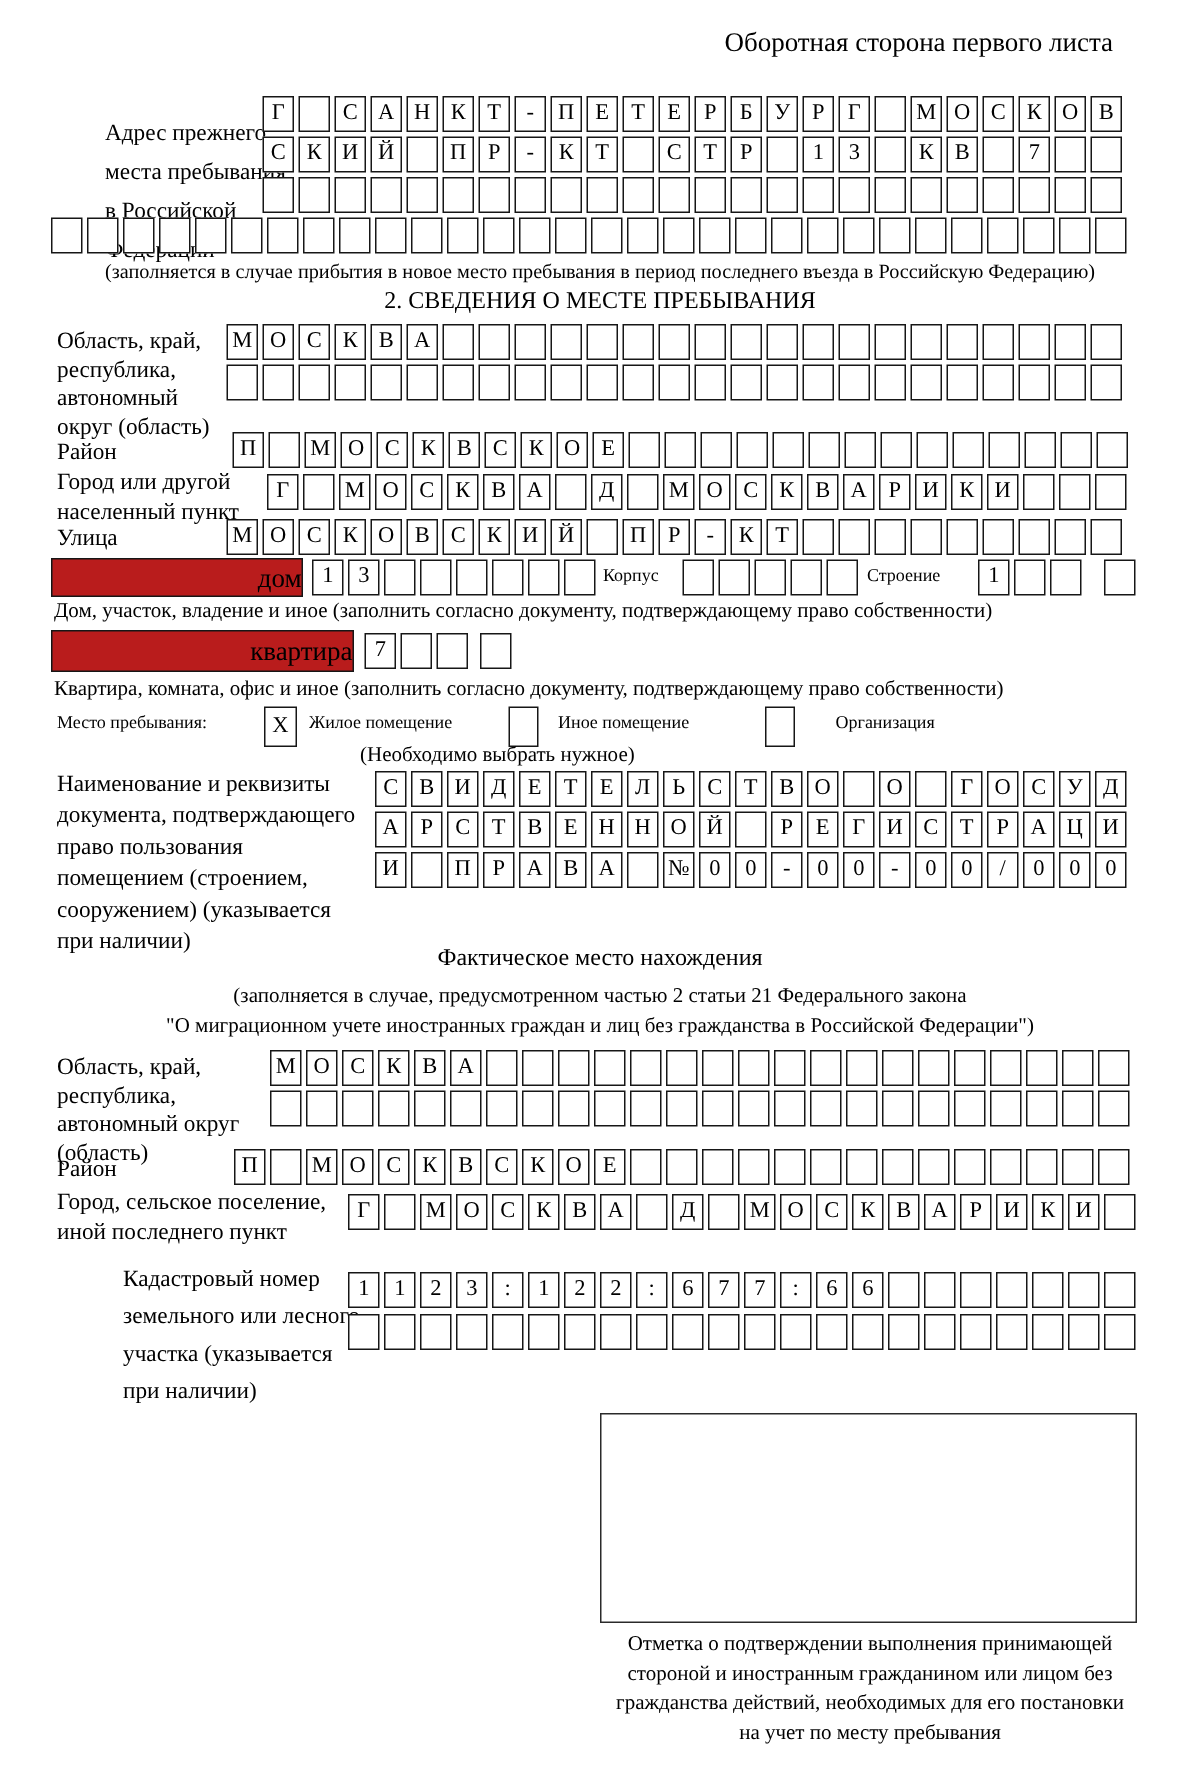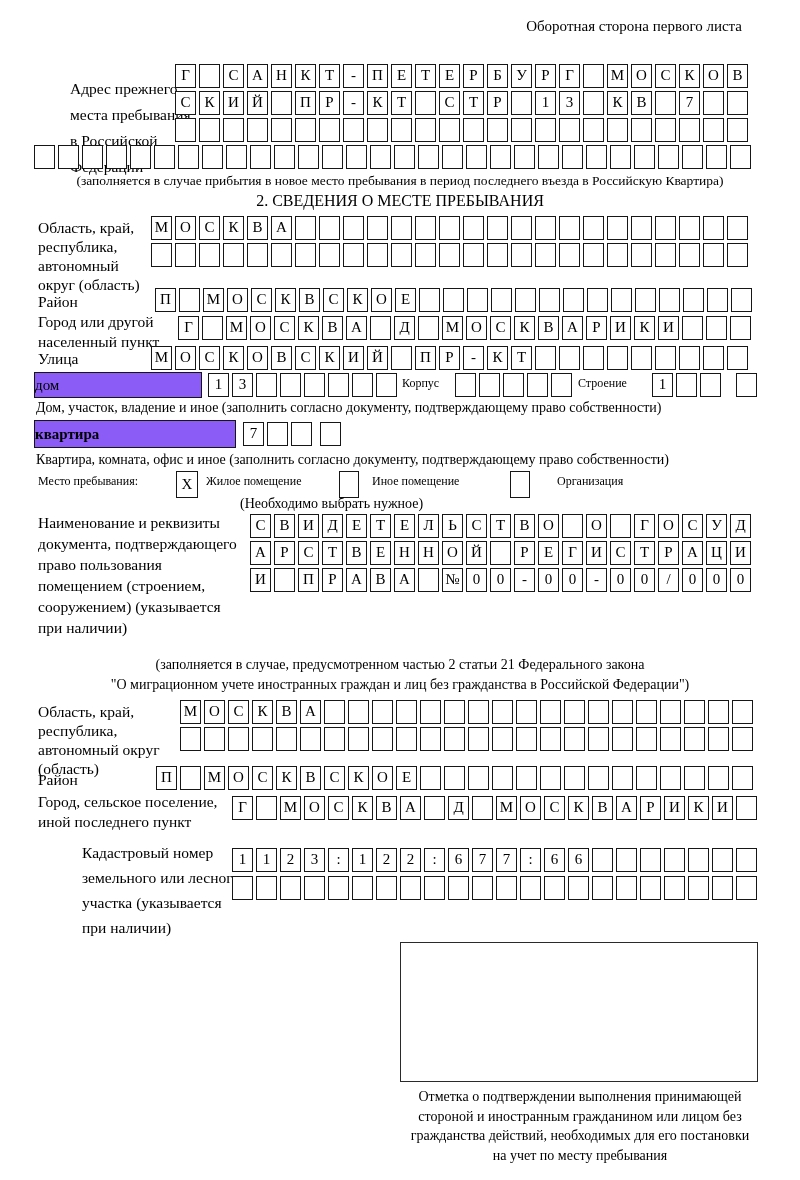--- a/index.html
+++ b/index.html
@@ -3,38 +3,38 @@
 <meta charset="utf-8">
 <style>
   html,body{margin:0;padding:0;background:#fff;}
   .page{position:relative;width:800px;height:1180px;background:#fff;color:#000;
         font-family:"Liberation Serif", serif;overflow:hidden;}
   .abs{position:absolute;}
   .label{font-size:15.5px;white-space:pre-line;line-height:19px;}
   .boxrow{display:flex;}
   .cb{flex:0 0 auto;width:21px;height:24px;border:1.5px solid #161616;margin-right:3px;
       box-sizing:border-box;text-align:center;font-size:15px;line-height:21px;background:#fff;}
-  .widebox{border:1.5px solid #161616;box-sizing:border-box;text-align:left;
-           font-size:15px;line-height:25px;background:#8b5cf6;}
+  .widebox{border:1.5px solid #161616;box-sizing:border-box;text-align:right;
+           font-size:18px;line-height:25px;background:#b91c1c;}
   .grouplabel{font-size:12px;}
   .caption{font-size:14px;}
   .smallcap{font-size:13.5px;}
   .center{left:0;width:800px;text-align:center;}
   .bold{font-weight:normal;}
   .optbox{flex:0 0 auto;width:20px;height:25px;border:1.5px solid #161616;box-sizing:border-box;
           text-align:center;font-size:15px;line-height:22px;}
   .stampbox{border:1.5px solid #2a2a2a;box-sizing:border-box;background:#fff;}
   .stampcap{font-size:14px;text-align:center;line-height:19.5px;white-space:pre-line;}
 </style>
 </head>
 <body>
 
 <div class="page">
 
-  <div class="abs caption" style="top:18px;right:58px;font-size:15px;">Оборотная сторона первого листа</div>
+  <div class="abs caption" style="top:18px;right:58px;font-size:18px;">Оборотная сторона первого листа</div>
 
   <div class="abs label" style="left:70px;top:76px;width:130px;line-height:26px;">Адрес прежнего
 места пребывания
 в Российской
 Федерации</div>
   <div class="abs boxrow" style="left:175px;top:64px;">
       <span class="cb">Г</span>
       <span class="cb"></span>
       <span class="cb">С</span>
       <span class="cb">А</span>
@@ -136,21 +136,21 @@
       <span class="cb"></span>
       <span class="cb"></span>
       <span class="cb"></span>
       <span class="cb"></span>
       <span class="cb"></span>
       <span class="cb"></span>
       <span class="cb"></span>
       <span class="cb"></span>
       <span class="cb"></span>
     </div>
-  <div class="abs center smallcap" style="top:173px;">(заполняется в случае прибытия в новое место пребывания в период последнего въезда в Российскую Квартира)</div>
+  <div class="abs center smallcap" style="top:173px;">(заполняется в случае прибытия в новое место пребывания в период последнего въезда в Российскую Федерацию)</div>
 
   <div class="abs center bold" style="top:192px;font-size:16px;">2. СВЕДЕНИЯ О МЕСТЕ ПРЕБЫВАНИЯ</div>
 
   <div class="abs label" style="left:38px;top:218px;width:130px;">Область, край,
 республика,
 автономный
 округ (область)</div>
   <div class="abs boxrow" style="left:151px;top:216px;">
       <span class="cb">М</span>
       <span class="cb">О</span>
@@ -316,21 +316,21 @@
   <div class="abs boxrow" style="left:652px;top:373px;">
       <span class="cb">1</span>
       <span class="cb"></span>
       <span class="cb"></span>
     </div>
   <div class="abs boxrow" style="left:736px;top:373px;">
       <span class="cb"></span>
     </div>
   <div class="abs caption" style="left:36px;top:400px;">Дом, участок, владение и иное (заполнить согласно документу, подтверждающему право собственности)</div>
 
-  <div class="abs widebox" style="left:34px;top:420px;width:202px;height:28px;line-height:26px;font-weight:bold;">квартира</div>
+  <div class="abs widebox" style="left:34px;top:420px;width:202px;height:28px;line-height:26px;">квартира</div>
   <div class="abs boxrow" style="left:243px;top:422px;">
       <span class="cb">7</span>
       <span class="cb"></span>
       <span class="cb"></span>
     </div>
   <div class="abs boxrow" style="left:320px;top:422px;">
       <span class="cb"></span>
     </div>
   <div class="abs caption" style="left:36px;top:452px;">Квартира, комната, офис и иное (заполнить согласно документу, подтверждающему право собственности)</div>
 
@@ -412,20 +412,21 @@
       <span class="cb">0</span>
       <span class="cb">-</span>
       <span class="cb">0</span>
       <span class="cb">0</span>
       <span class="cb">/</span>
       <span class="cb">0</span>
       <span class="cb">0</span>
       <span class="cb">0</span>
     </div>
 
+  <div class="abs center bold" style="top:630px;font-size:16px;">Фактическое место нахождения</div>
   <div class="abs center caption" style="top:657px;">(заполняется в случае, предусмотренном частью 2 статьи 21 Федерального закона</div>
   <div class="abs center caption" style="top:677px;">"О миграционном учете иностранных граждан и лиц без гражданства в Российской Федерации")</div>
 
   <div class="abs label" style="left:38px;top:702px;width:150px;">Область, край,
 республика,
 автономный округ
 (область)</div>
   <div class="abs boxrow" style="left:180px;top:700px;">
       <span class="cb">М</span>
       <span class="cb">О</span>

